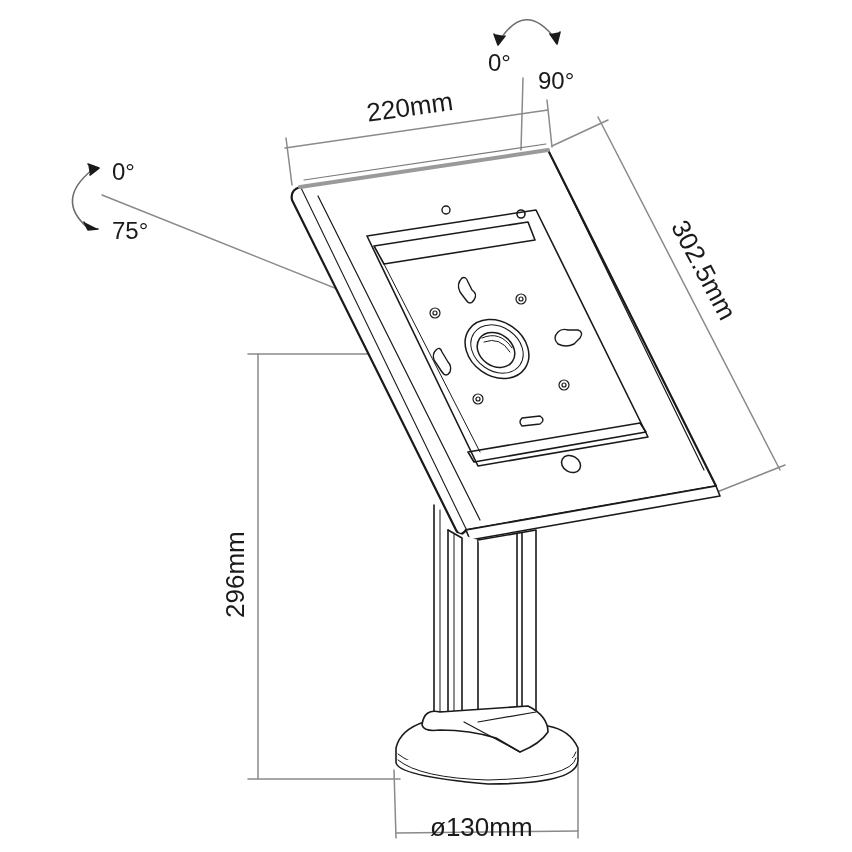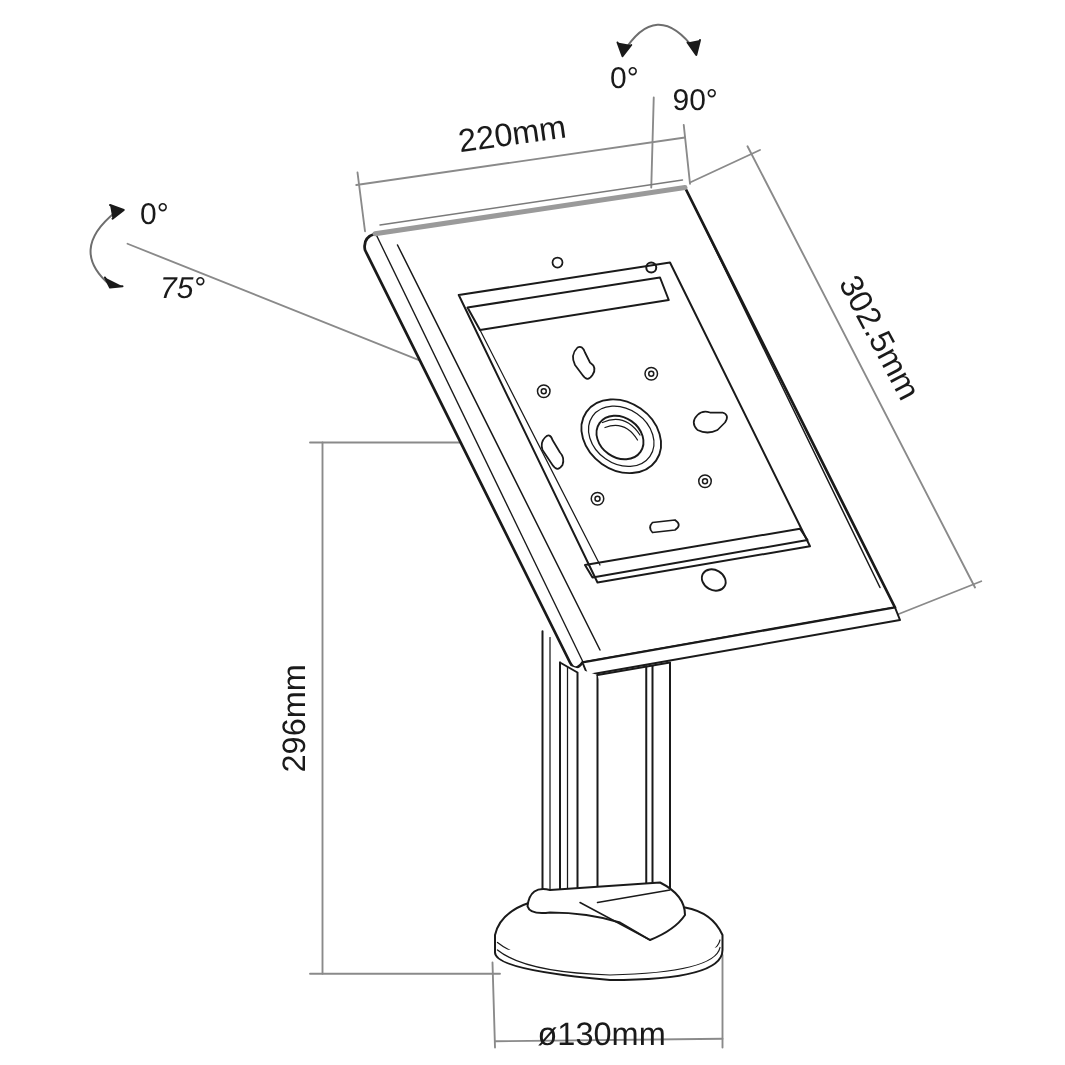--- a/index.html
+++ b/index.html
@@ -122,21 +122,21 @@
         <path d="M 464 722 L 520 752" stroke-width="1.2"></path>
         <path d="M 478 722 L 536 712" stroke-width="1.2"></path>
       </g>
     </g>
   </svg>
 
   <div class="lbl deg" style="left:488px; top:51px;">0°</div>
   <div class="lbl deg" style="left:538px; top:51px;margin-top:18px;">90°</div>
 
   <div class="lbl deg" style="left:112px; top:160px;">0°</div>
-  <div class="lbl deg" style="left:128px; top:219px;font-style:italic;">75°</div>
+  <div class="lbl deg" style="left:112px; top:219px;">75°</div>
 
   <div class="lbl" style="left:365px; top:100px; transform: rotate(-8deg); transform-origin: 0 0;">220mm</div>
 
   <div class="lbl rot-302" style="left:690px; top:216px;">302.5mm</div>
 
   <div class="lbl rot-296" style="left:222px; top:618px;">296mm</div>
 
   <div class="lbl" style="left:430px; top:798px;margin-top:16px;">ø130mm</div>
 </div>
 

